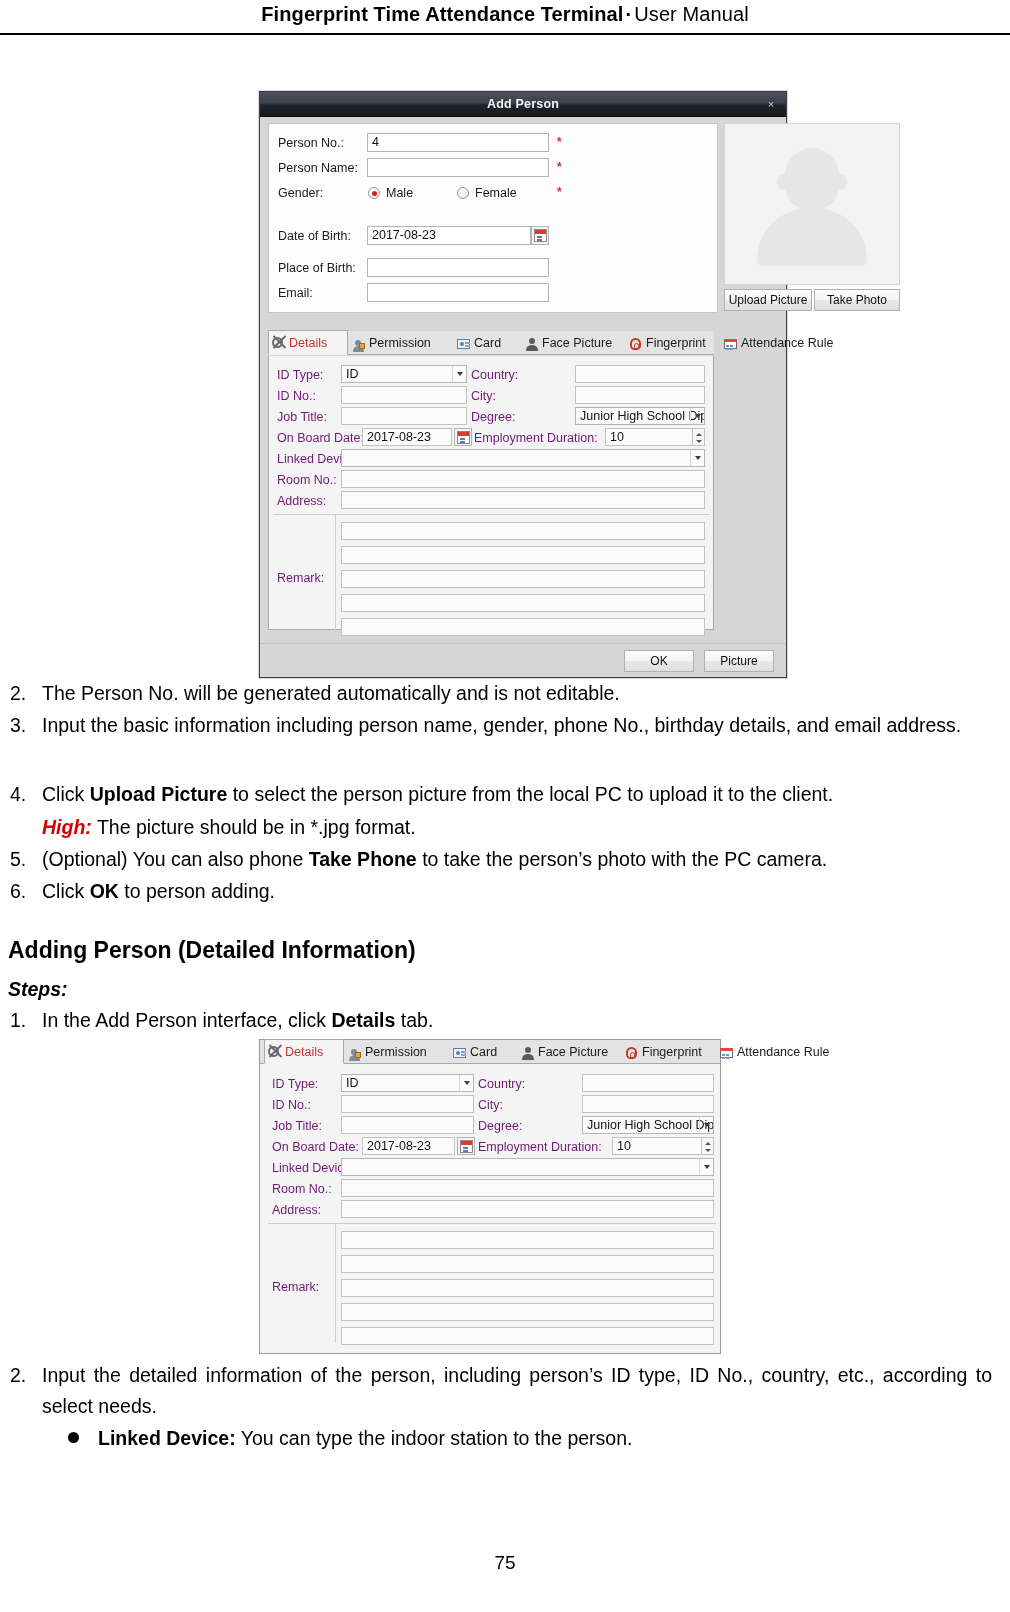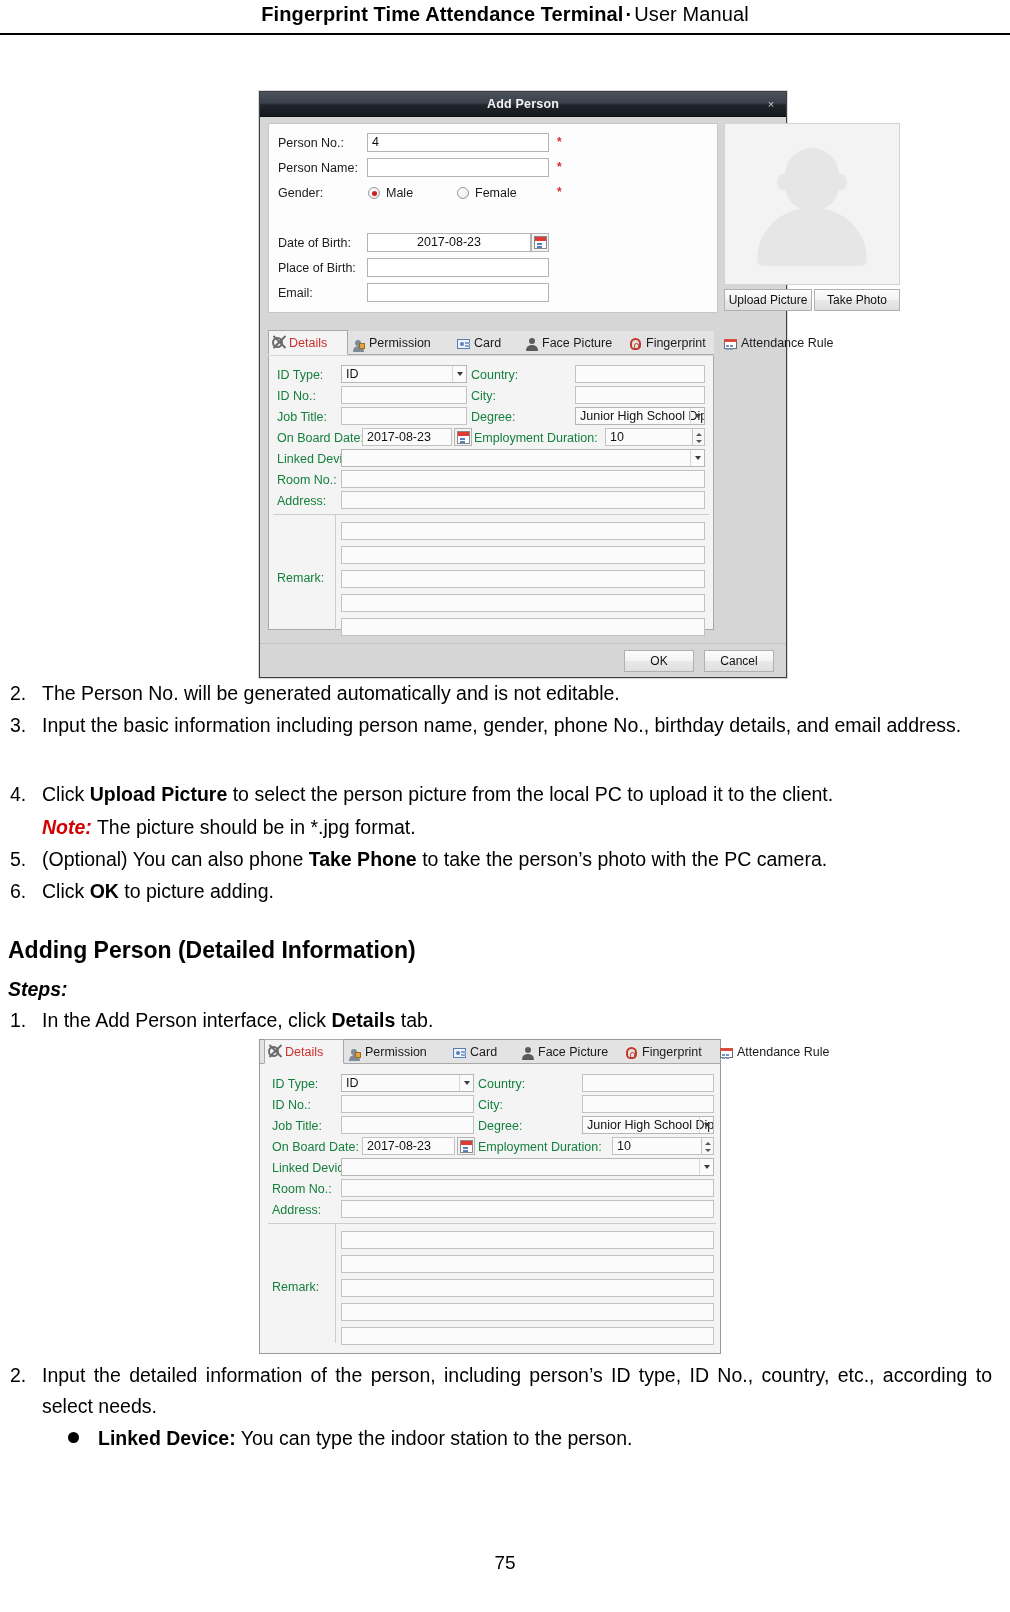--- a/index.html
+++ b/index.html
@@ -280,21 +280,21 @@
     width:3px; height:2px; background:#7694c0;
     box-shadow:4px 0 0 #7694c0, 0 3px 0 #7694c0, 4px 3px 0 #7694c0;
   }
 
   .details-body{
     position:absolute; left:0; top:25px; right:0; bottom:0;
     background:#f4f4f4;
     border:1px solid #a8a8a8; border-top:none;
   }
   .d-label{
-    position:absolute; font-size:12.5px; color:#15803d; white-space:nowrap;
+    position:absolute; font-size:12.5px; color:#701a75; white-space:nowrap;
   }
   .d-input{
     position:absolute; height:18px;
     background:#fbfbfb; border:1px solid #c2c2c2;
     font-size:12.5px; color:#111; padding:0 4px; line-height:16px;
     white-space:nowrap; overflow:hidden;
   }
   .d-combo{
     position:absolute; height:18px;
     background:#fbfbfb; border:1px solid #b6b6b6;
@@ -380,21 +380,21 @@
     <div class="fld-row" style="top:59px;">
       <span class="fld-label">Gender:</span>
       <span class="radio checked" style="left:99px;"></span>
       <span class="radio-label" style="left:117px;">Male</span>
       <span class="radio" style="left:188px;"></span>
       <span class="radio-label" style="left:206px;">Female</span>
       <span class="req" style="left:288px;">*</span>
     </div>
 
 
-    <div class="fld-row" style="top:109px;text-align:center;">
+    <div class="fld-row" style="top:102px;">
       <span class="fld-label">Date of Birth:</span>
       <div class="fld-input filled" style="width:164px;">2017-08-23</div>
       <div class="dtpick" style="left:262px;">
           <span class="cal-ico"></span>
         </div>
     </div>
 
     <div class="fld-row" style="top:159px;">
       <span class="fld-label">Email:</span>
       <div class="fld-input" style="width:182px;"></div>
@@ -514,51 +514,51 @@
       <div class="d-input" style="left:72px; top:166px; width:364px;"></div>
       <div class="d-input" style="left:72px; top:190px; width:364px;"></div>
       <div class="d-input" style="left:72px; top:214px; width:364px;"></div>
       <div class="d-input" style="left:72px; top:238px; width:364px;"></div>
       <div class="d-input" style="left:72px; top:262px; width:364px;"></div>
     </div>
   </div>
 
   <div class="dlg-footer">
     <div class="btn btn-ok">OK</div>
-    <div class="btn btn-cancel">Cancel</div>
+    <div class="btn btn-cancel">Picture</div>
   </div>
 </div>
 
 <div class="num-item" style="top:678px;">
   <span class="num">2.</span>
   <span class="txt nojust">The Person No. will be generated automatically and is not editable.</span>
 </div>
 
 <div class="num-item" style="top:710px;">
   <span class="num">3.</span>
   <span class="txt">Input the basic information including person name, gender, phone No., birthday details, and email address.</span>
 </div>
 
 <div class="num-item" style="top:779px;">
   <span class="num">4.</span>
   <span class="txt nojust"><span>Click </span><b>Upload Picture</b><span> to select the person picture from the local PC to upload it to the client.</span></span>
 </div>
 
 <div class="num-item" style="top:812px;">
-  <span class="txt nojust"><span class="note">Note:</span><span> The picture should be in *.jpg format.</span></span>
+  <span class="txt nojust"><span class="note">High:</span><span> The picture should be in *.jpg format.</span></span>
 </div>
 
 <div class="num-item" style="top:844px;">
   <span class="num">5.</span>
   <span class="txt nojust"><span>(Optional) You can also phone </span><b>Take Phone</b><span> to take the person’s photo with the PC camera.</span></span>
 </div>
 
 <div class="num-item" style="top:876px;">
   <span class="num">6.</span>
-  <span class="txt nojust"><span>Click </span><b>OK</b><span> to picture adding.</span></span>
+  <span class="txt nojust"><span>Click </span><b>OK</b><span> to person adding.</span></span>
 </div>
 
 <div class="h2" style="top:935px;">Adding Person (Detailed Information)</div>
 <div class="steps" style="top:975px;">Steps:</div>
 
 <div class="num-item" style="top:1005px;">
   <span class="num">1.</span>
   <span class="txt nojust"><span>In the Add Person interface, click </span><b>Details</b><span> tab.</span></span>
 </div>
 

